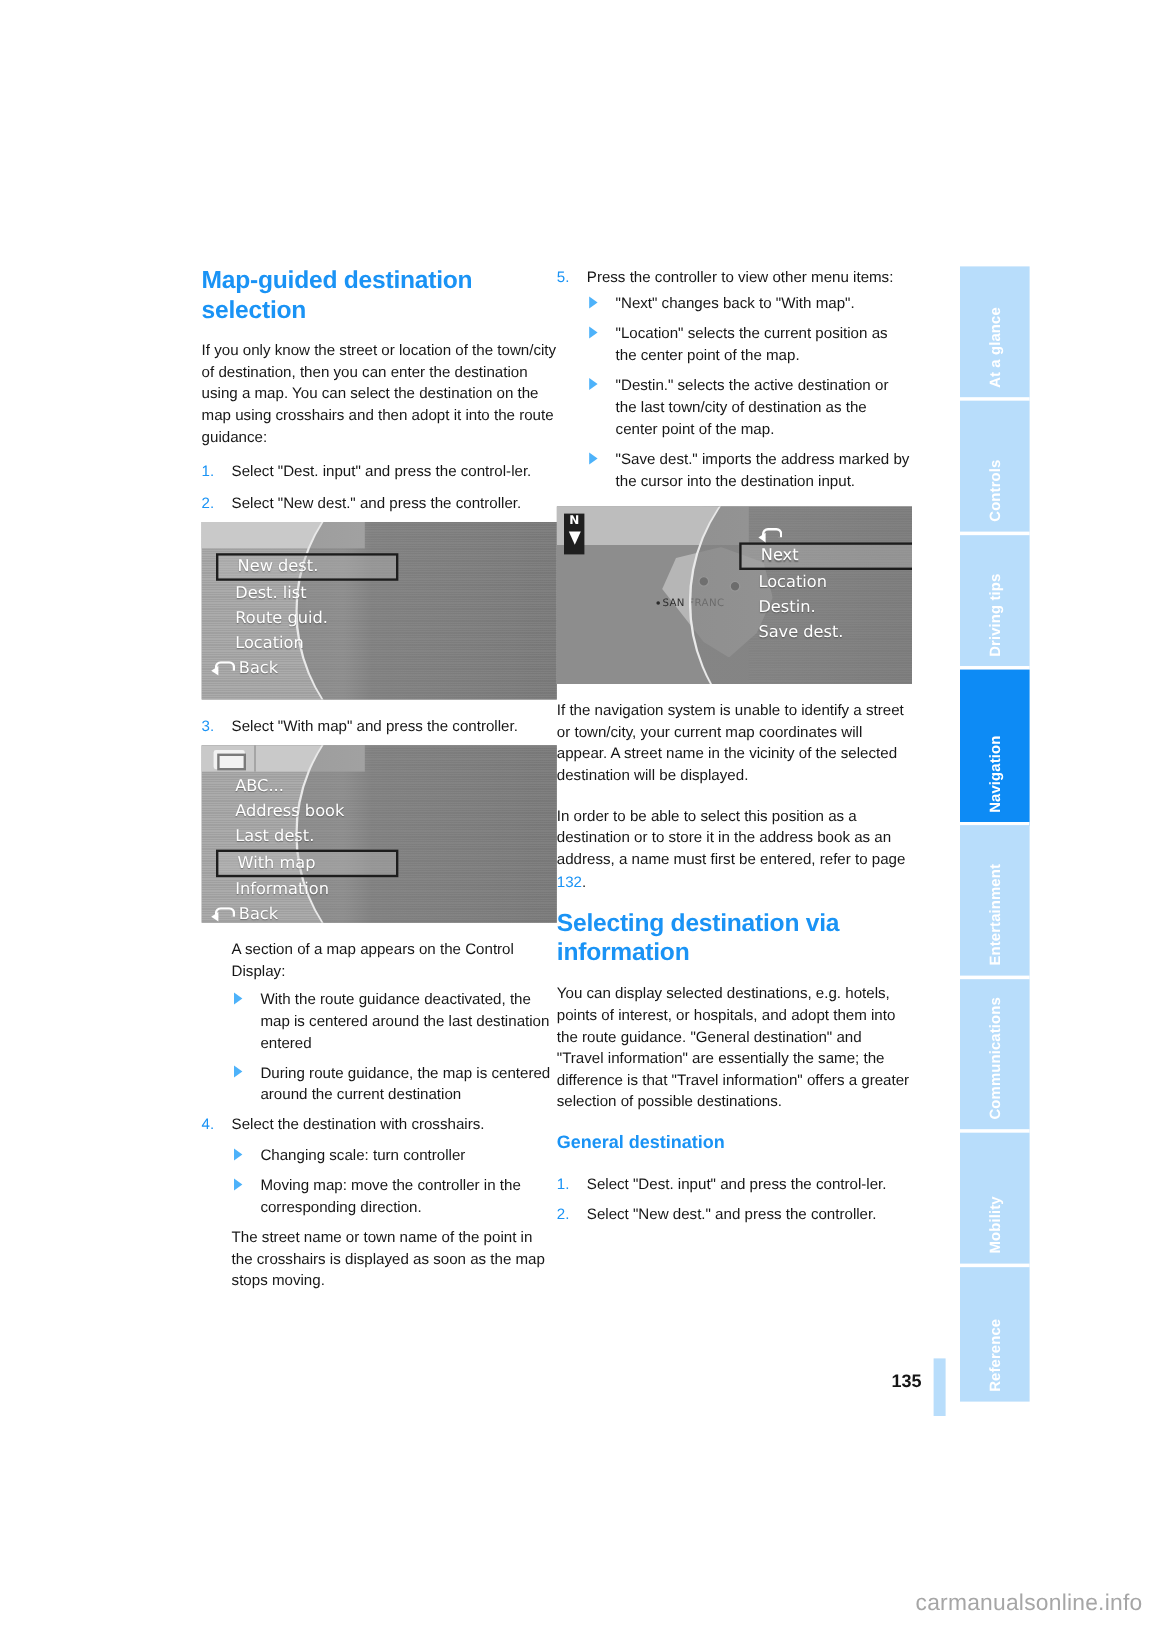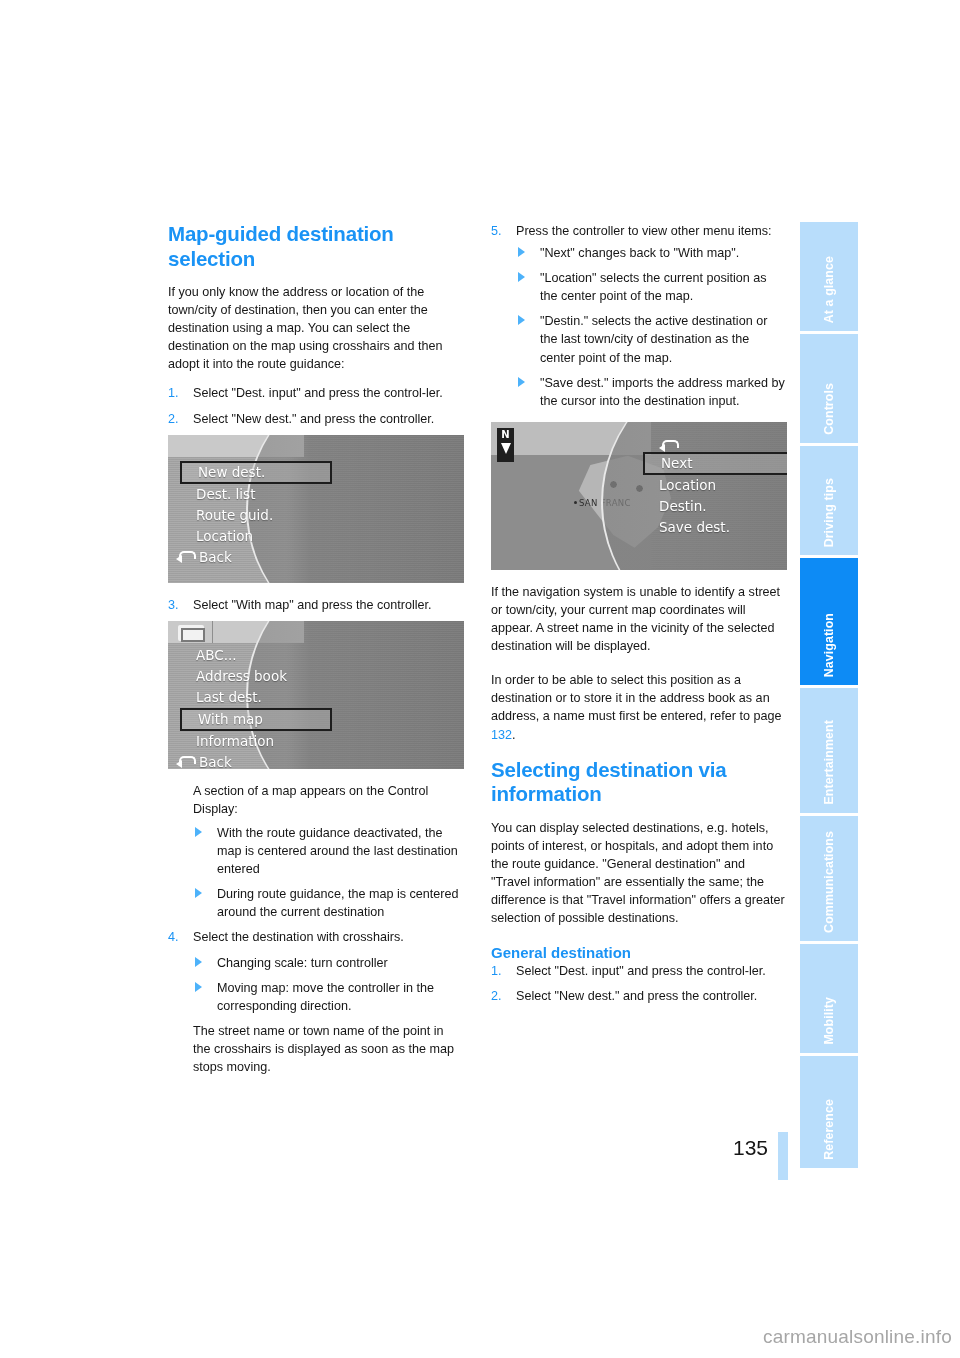--- a/index.html
+++ b/index.html
@@ -14,39 +14,38 @@
     width: 960px; height: 1358px;
     background: #fff;
   }
 
   
   .content {
     position: absolute;
     left: 168px; top: 222px;
     width: 620px;
     display: flex;
-    gap: 27px;
   }
   .col { width: 296px; }
 
   
   h1.section-title {
     color: #1a93f5;
     font-size: 20.5px;
     font-weight: bold;
     line-height: 24.5px;
     letter-spacing: -0.2px;
     margin-bottom: 12px;
   }
   h2.sub-title {
     color: #1a93f5;
     font-size: 15px;
     font-weight: bold;
     line-height: 19px;
-    margin-bottom: 0;
+    margin-bottom: 16px;
   }
   p.body {
     font-size: 12.6px;
     line-height: 18.1px;
     color: #161616;
     margin-bottom: 11px;
   }
   p.body.tight { margin-bottom: 0; }
   .pg-ref { color: #1a93f5; }
 
@@ -266,22 +265,22 @@
     font-weight: bold;
     letter-spacing: 0.1px;
     padding: 8px 0 10px 0;
     white-space: nowrap;
   }
 
   
   .page-num {
     position: absolute;
     right: 192px; bottom: 198px;
-    font-size: 21px;
-    font-weight: normal;
+    font-size: 15px;
+    font-weight: bold;
     color: #161616;
     text-align: right;
   }
   .page-bar {
     position: absolute;
     right: 172px; bottom: 178px;
     width: 10px; height: 48px;
     background: #b8ddfb;
   }
 
@@ -298,21 +297,21 @@
 <body>
 
 <div class="page">
 
   <div class="content">
 
     <div class="col">
 
       <h1 class="section-title">Map-guided destination selection</h1>
 
-      <p class="body">If you only know the address or location of the town/city of destination, then you can enter the destination using a map. You can select the destination on the map using crosshairs and then adopt it into the route guidance:</p>
+      <p class="body">If you only know the street or location of the town/city of destination, then you can enter the destination using a map. You can select the destination on the map using crosshairs and then adopt it into the route guidance:</p>
 
       <ol class="steps">
         <li>
           <span class="num">1.</span>
           <span>Select "Dest. input" and press the control-ler.</span>
         </li>
         <li>
           <span class="num">2.</span>
           <span>Select "New dest." and press the controller.</span>
         </li>

